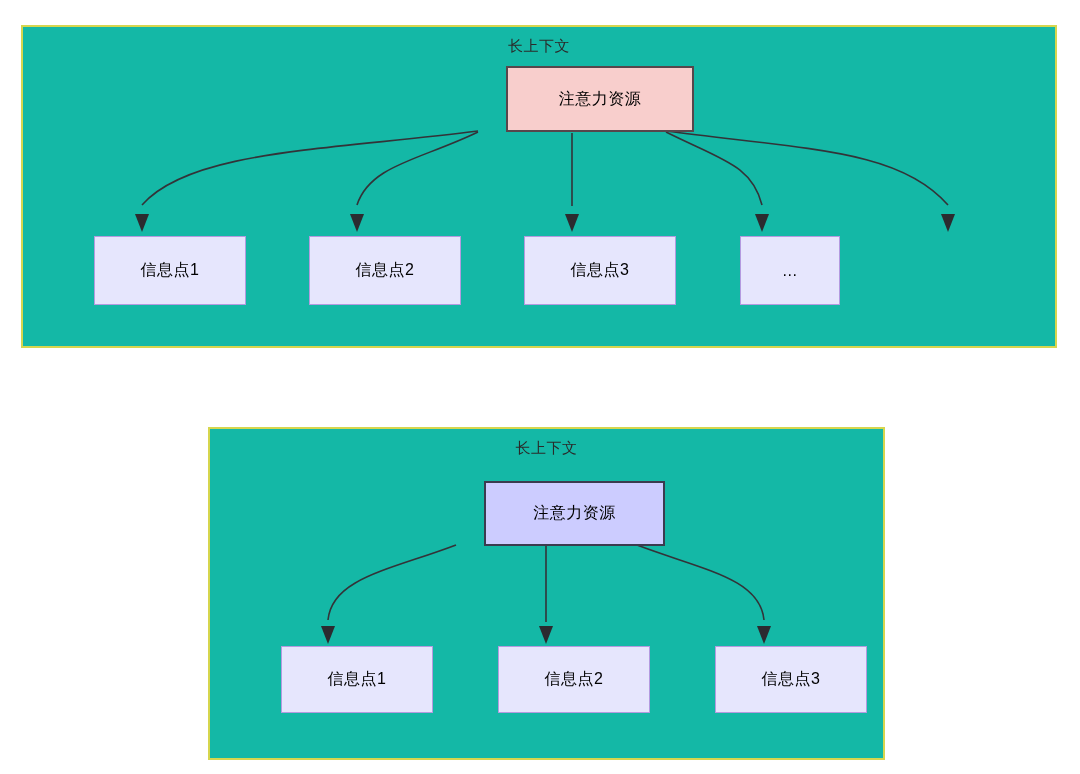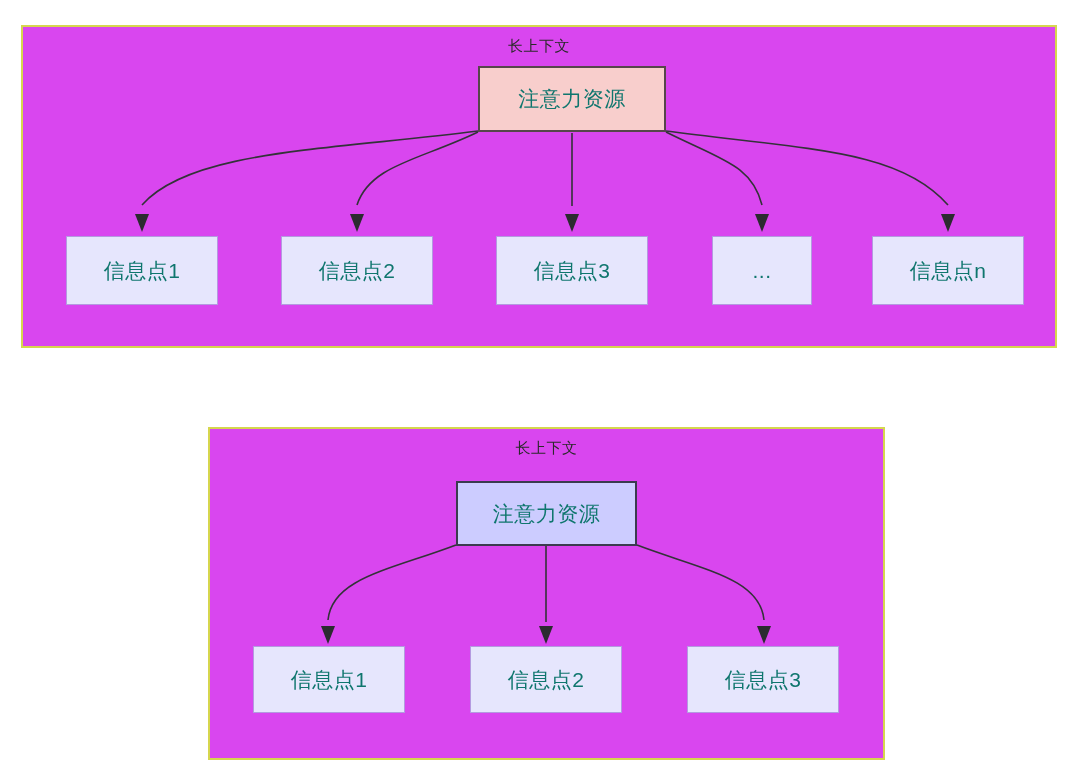--- a/index.html
+++ b/index.html
@@ -15,21 +15,21 @@
     overflow: hidden;
   }
   #canvas {
     position: absolute;
     left: 0; top: 0;
     width: 1080px;
     height: 774px;
   }
   .group-box {
     position: absolute;
-    background: #d946ef;
+    background: #14b8a6;
     border: 2px solid #d6d64e;
     box-sizing: border-box;
   }
   #group-long {
     left: 21px;
     top: 25px;
     width: 1036px;
     height: 323px;
   }
   #group-short {
@@ -48,23 +48,24 @@
     color: #2a2a2a;
     line-height: 20px;
     letter-spacing: 0.5px;
   }
   .node {
     position: absolute;
     box-sizing: border-box;
     display: flex;
     align-items: center;
     justify-content: center;
-    font-size: 21px;
-    color: #0f766e;
+    font-size: 16px;
+    color: #000000;
     letter-spacing: 0.5px;
+    margin-left: 28px;
   }
   .node-attention-long {
     background: #f8cecc;
     border: 2px solid #57464b;
   }
   .node-attention-short {
     background: #ccccff;
     border: 2px solid #3b3b4f;
   }
   .node-info {
@@ -129,23 +130,20 @@
   </div>
 
   <div class="node node-info" style="left:496px; top:236px; width:152px; height:69px;">
     <span>信息点3</span>
   </div>
 
   <div class="node node-info" style="left:712px; top:236px; width:100px; height:69px;">
     <span>...</span>
   </div>
 
-  <div class="node node-info" style="left:872px; top:236px; width:152px; height:69px;">
-    <span>信息点n</span>
-  </div>
 
   <div class="group-box" id="group-short">
     <div class="group-title">长上下文</div>
   </div>
 
   <svg class="edges">
     <path class="edge-path" d="M 456,545 C 390,570 332,578 328,620"></path>
     <polygon class="arrow-head" points="328,644 321,626 335,626"></polygon>
 
     <path class="edge-path" d="M 546,546 L 546,622"></path>

